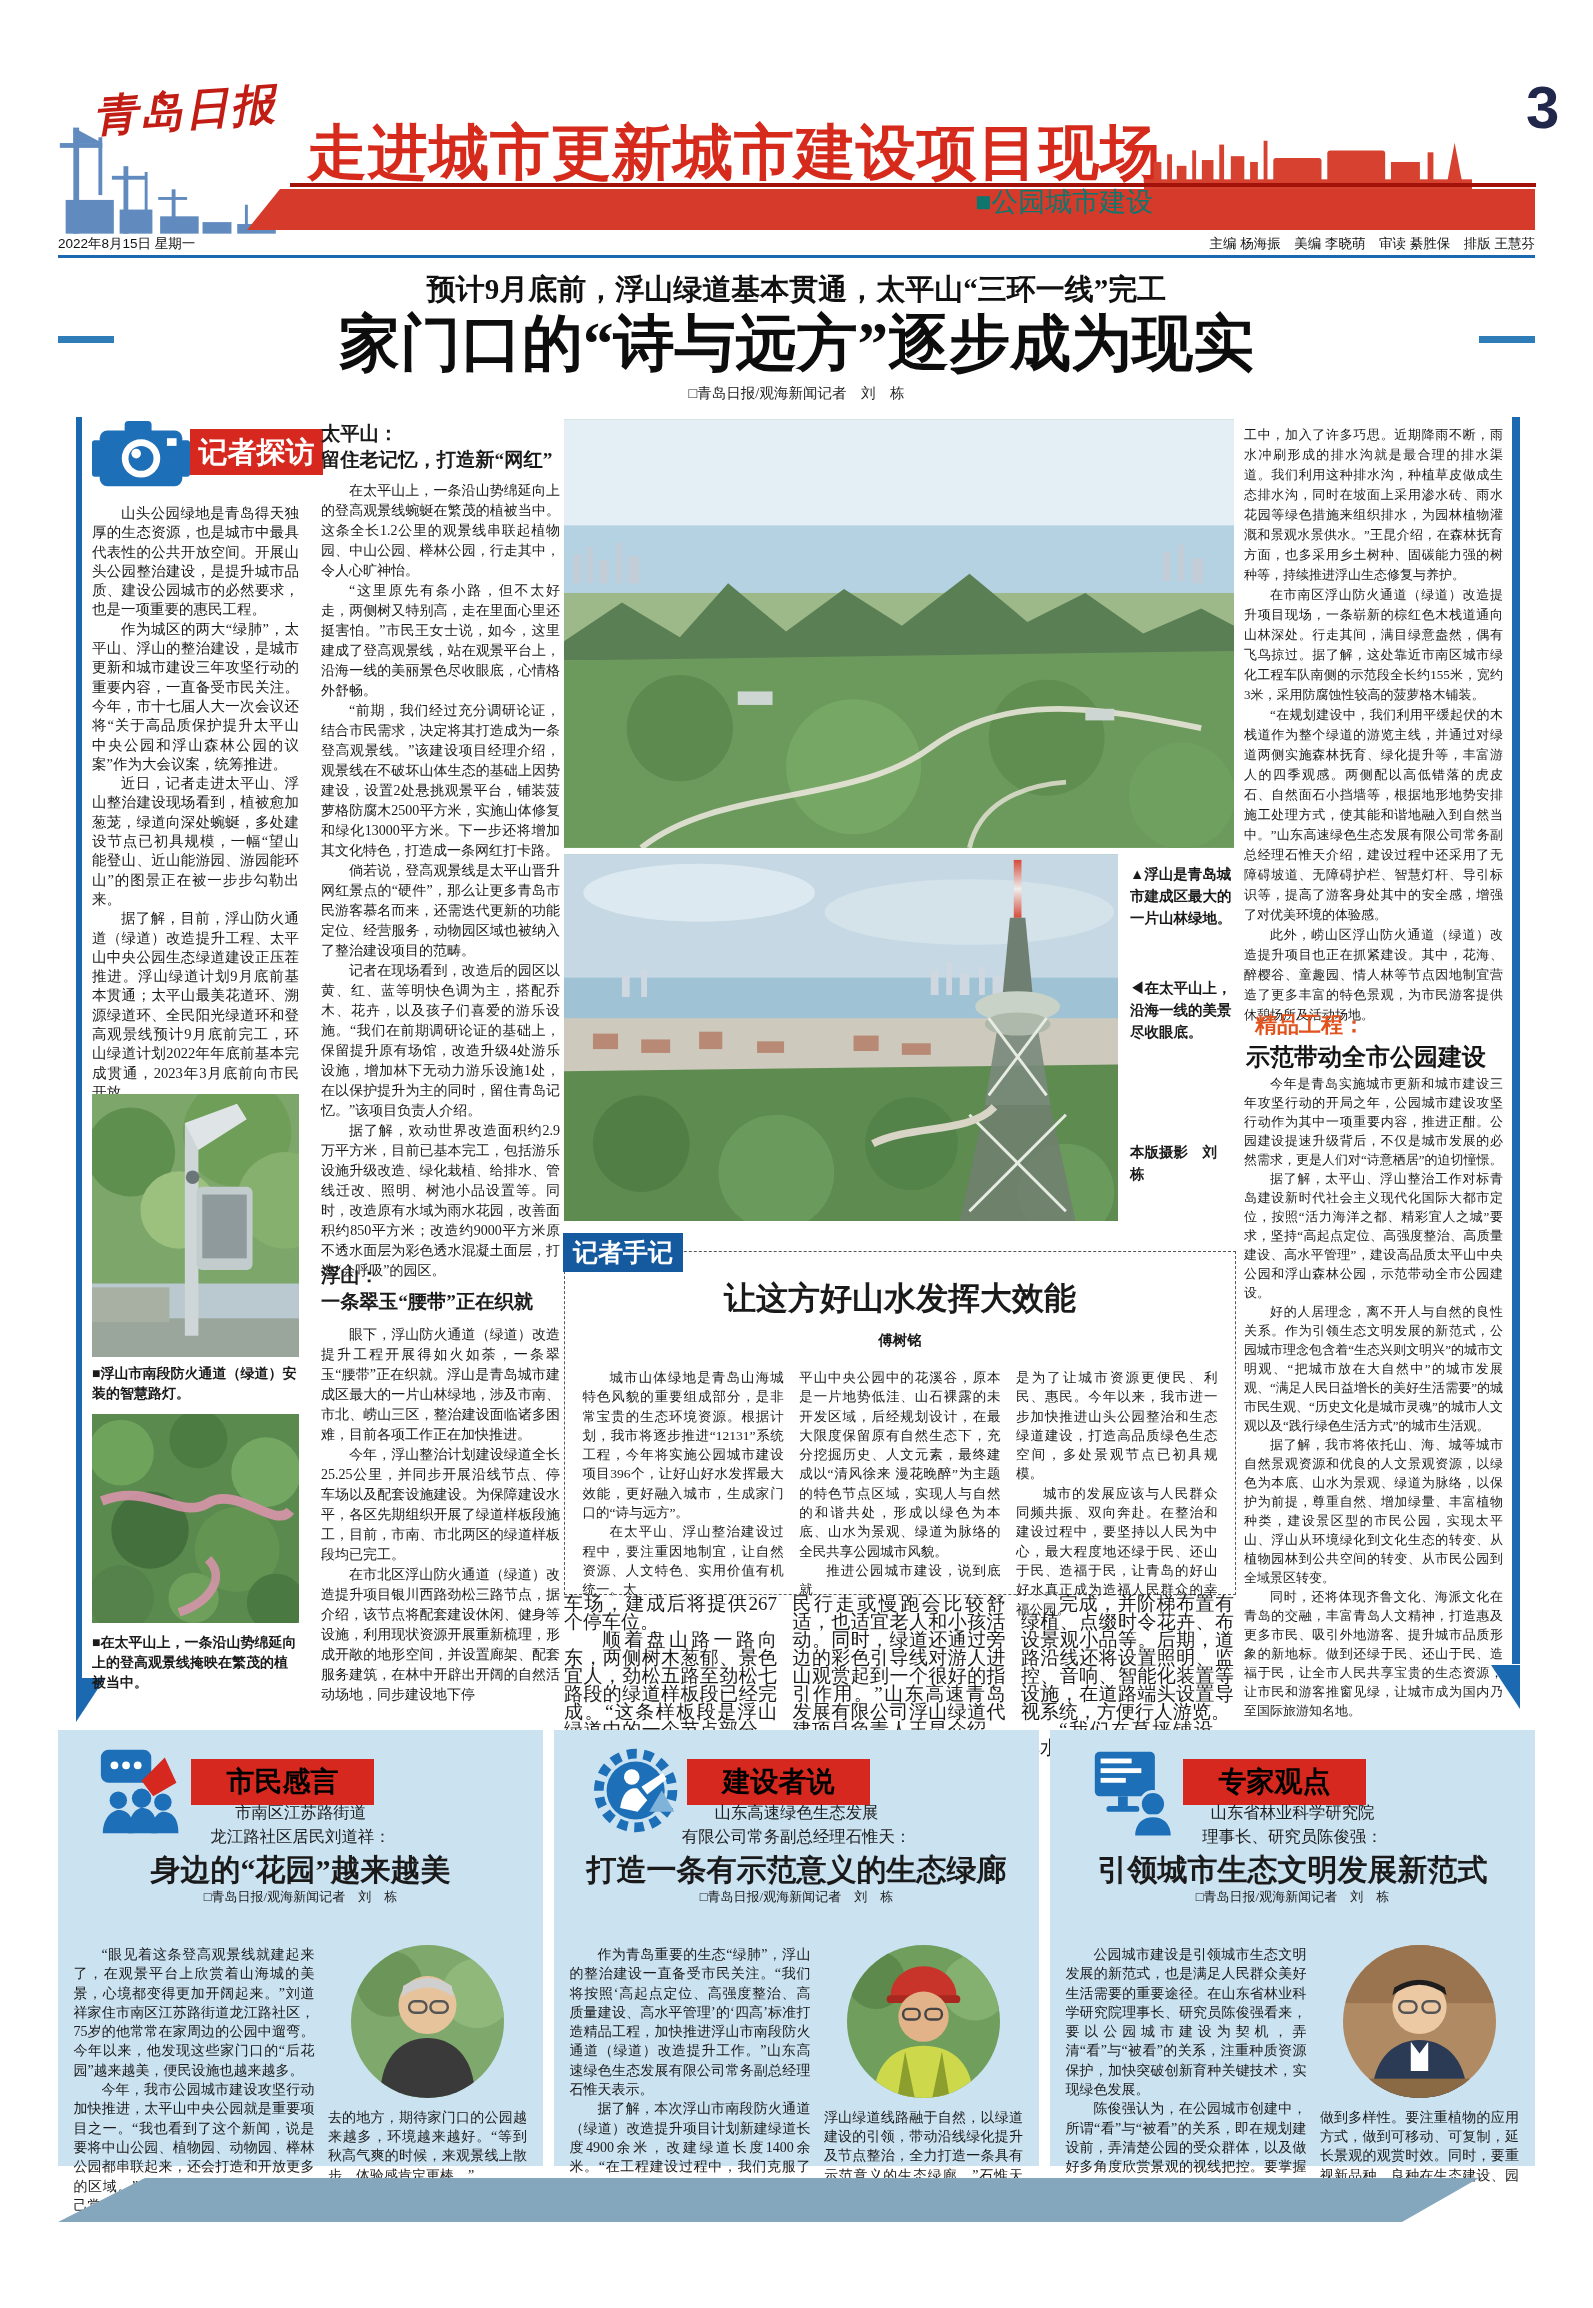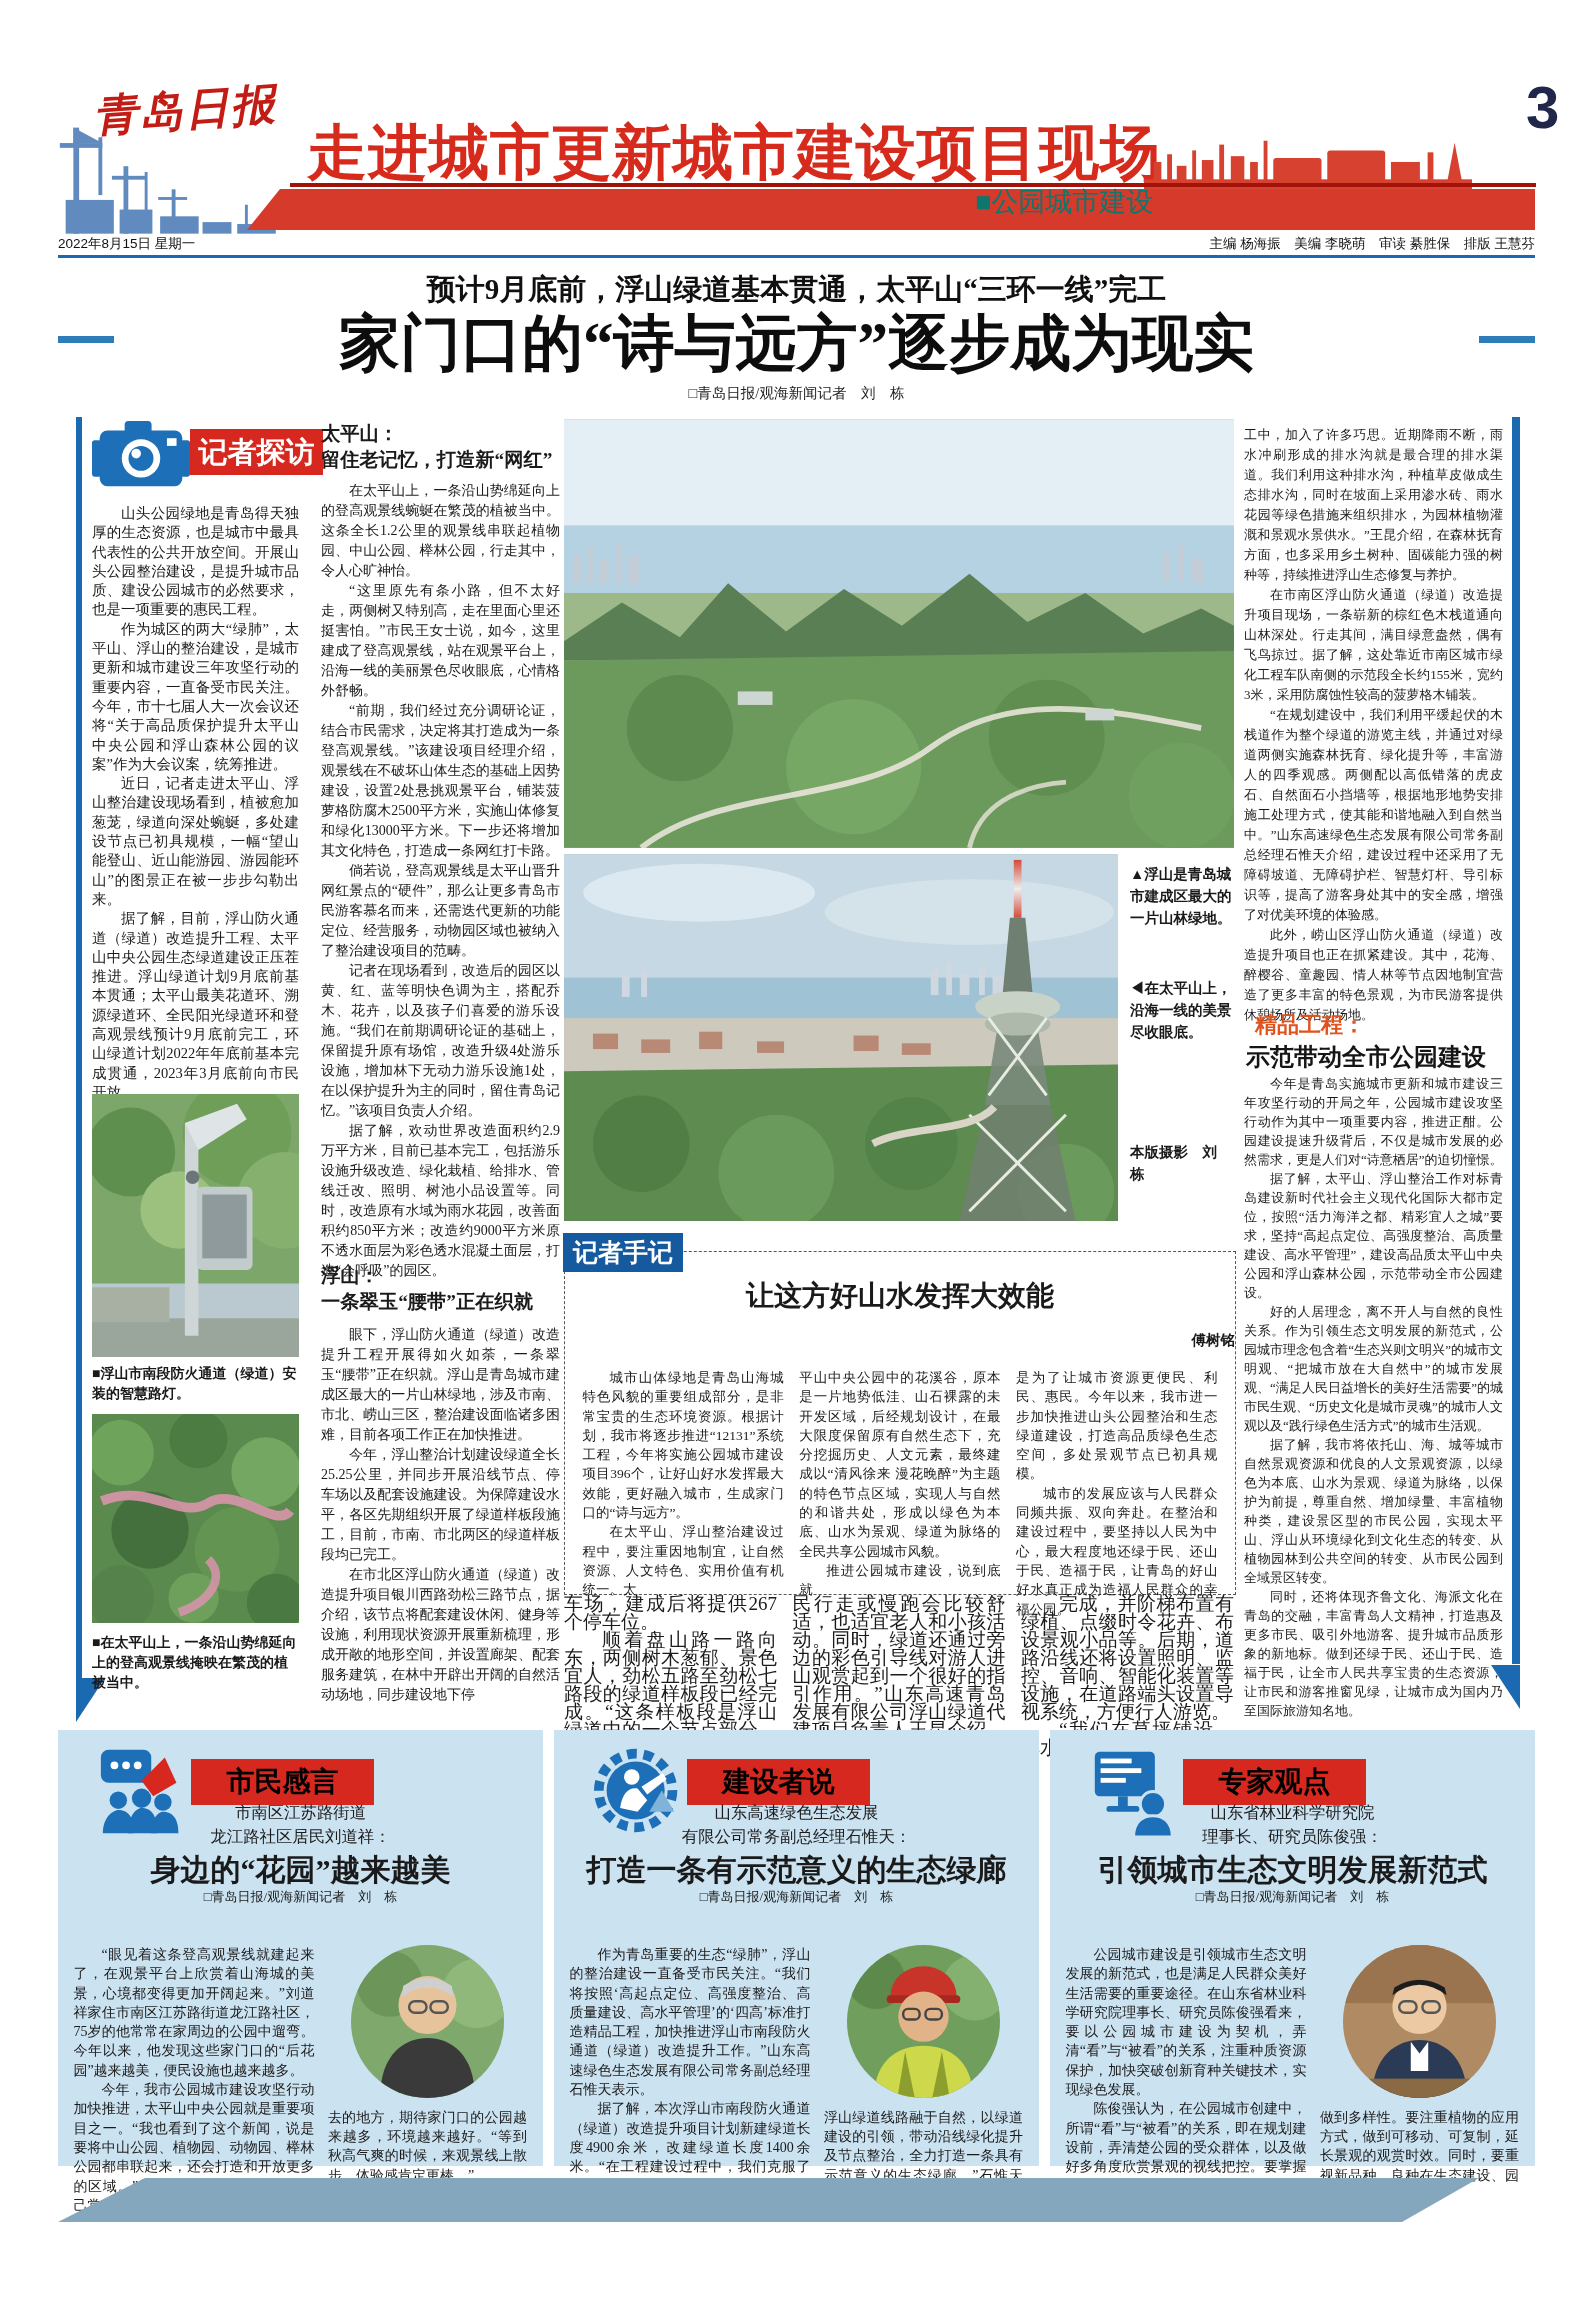--- a/index.html
+++ b/index.html
@@ -47,22 +47,22 @@
   .c2-h{left:321px;width:239px;font-size:19.3px;line-height:26px;font-weight:900;white-space:pre-line;}
   .c2-t{left:321px;width:239px;font-size:14px;line-height:20px;}
   
   .capcol{left:1130px;width:104px;font-weight:700;font-size:14.5px;line-height:22px;
           font-family:"Liberation Sans",sans-serif;}
   
   .notebook{left:564px;top:1251px;width:670px;height:342px;border:1.9px dashed #555;background:#fff;}
   .nb-tag{left:-1.9px;top:-19.3px;width:120px;height:39px;background:#15599f;color:#fff;
           font-size:25px;font-weight:900;text-align:center;line-height:39px;
           font-family:"Liberation Sans",sans-serif;}
-  .nb-title{left:0;top:25px;width:670px;text-align:center;font-size:28px;font-weight:900;}
-  .nb-author{left:0;top:79px;width:670px;text-align:right;font-size:14.5px;font-weight:700;}
+  .nb-title{left:0;top:25px;width:670px;text-align:center;font-size:32px;font-weight:900;}
+  .nb-author{left:0;top:79px;width:670px;text-align:center;font-size:14.5px;font-weight:700;}
   .nb-cols{left:17.4px;top:116px;width:635px;display:flex;gap:15.4px;}
   .nb-col{flex:1;font-size:13.5px;line-height:19.3px;}
   
   .band{left:564px;top:1595px;width:670px;display:flex;gap:15.4px;}
   .band-col{flex:1;font-size:19px;line-height:18px;}
   
   .rcol{left:1244px;width:259px;font-size:13px;line-height:20px;}
   .bq-label{left:1255px;top:1010px;font-size:22px;font-weight:900;color:#e0531f;}
   .bq-title{left:1246px;top:1041px;width:259px;font-size:24px;font-weight:900;color:#151515;}
   

